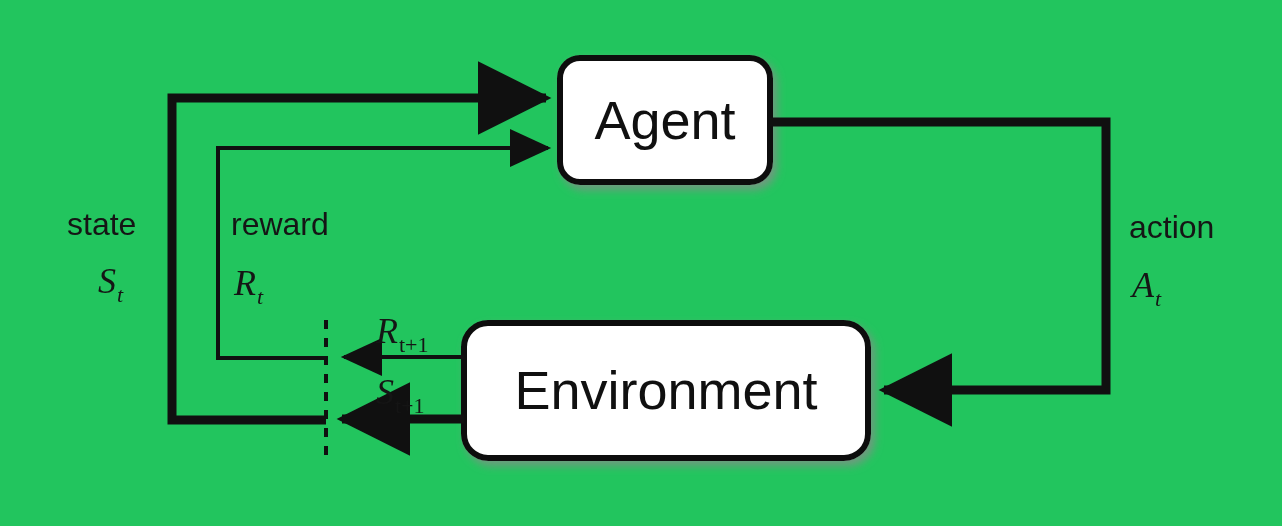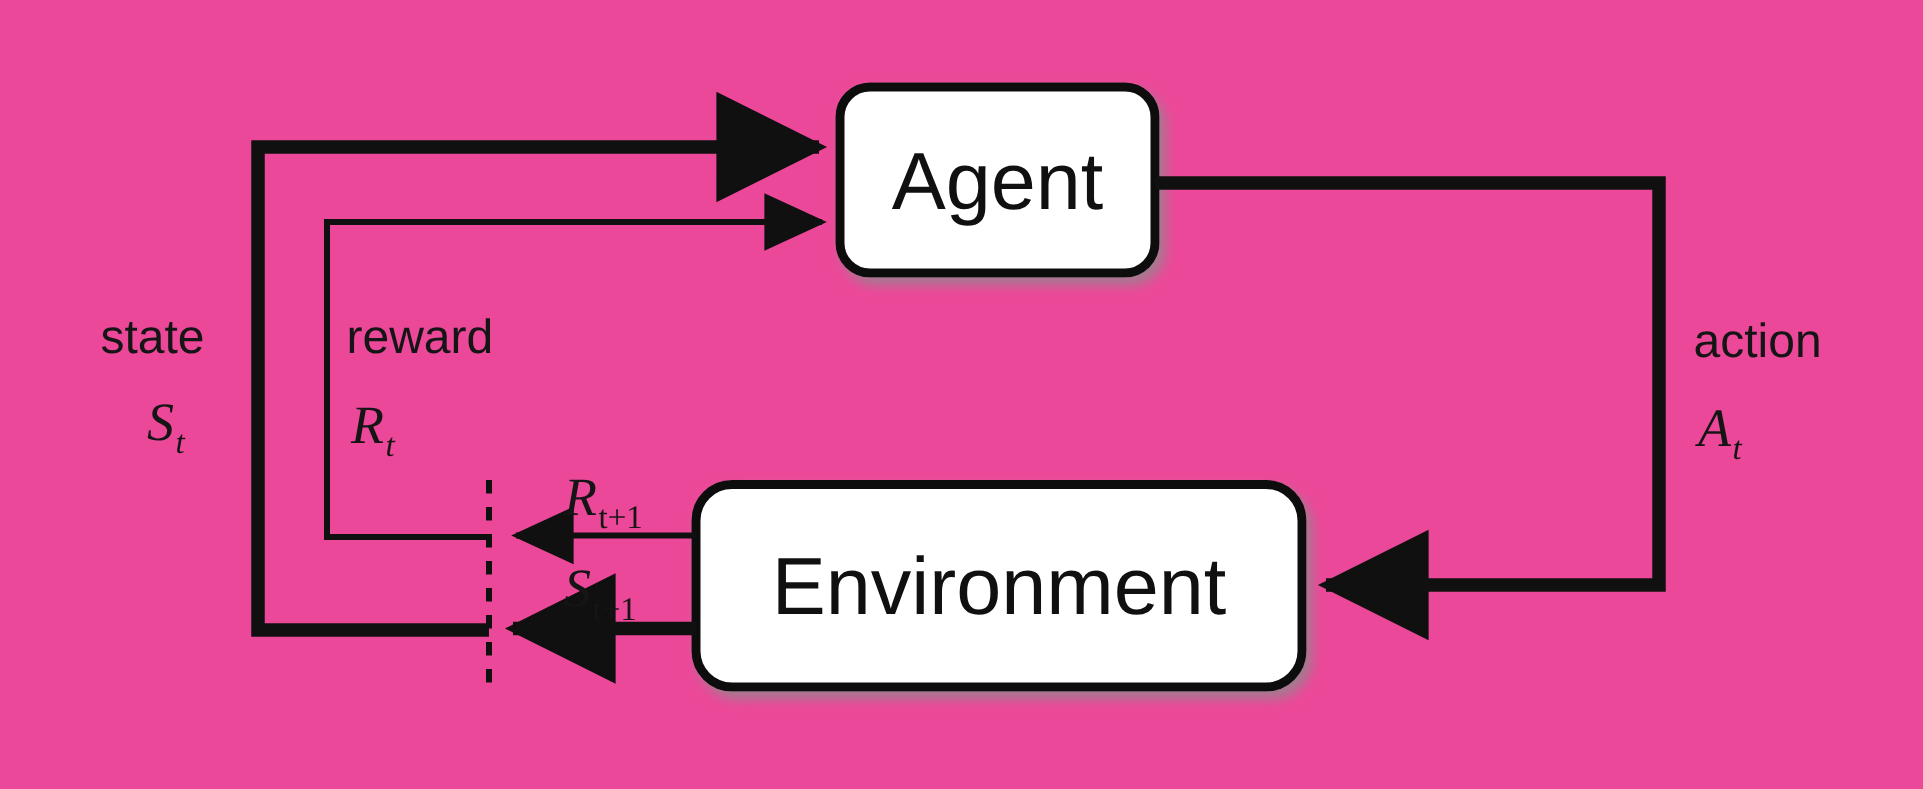--- a/index.html
+++ b/index.html
@@ -4,21 +4,21 @@
 <style>
   html, body {
     margin: 0;
     padding: 0;
     background: #ffffff;
   }
   #canvas {
     position: relative;
     width: 1282px;
     height: 526px;
-    background: #ec4899;
+    background: #22c55e;
     overflow: hidden;
     font-family: "Liberation Sans", sans-serif;
   }
   #diagram-svg {
     position: absolute;
     left: 0;
     top: 0;
     width: 1282px;
     height: 526px;
     display: block;

